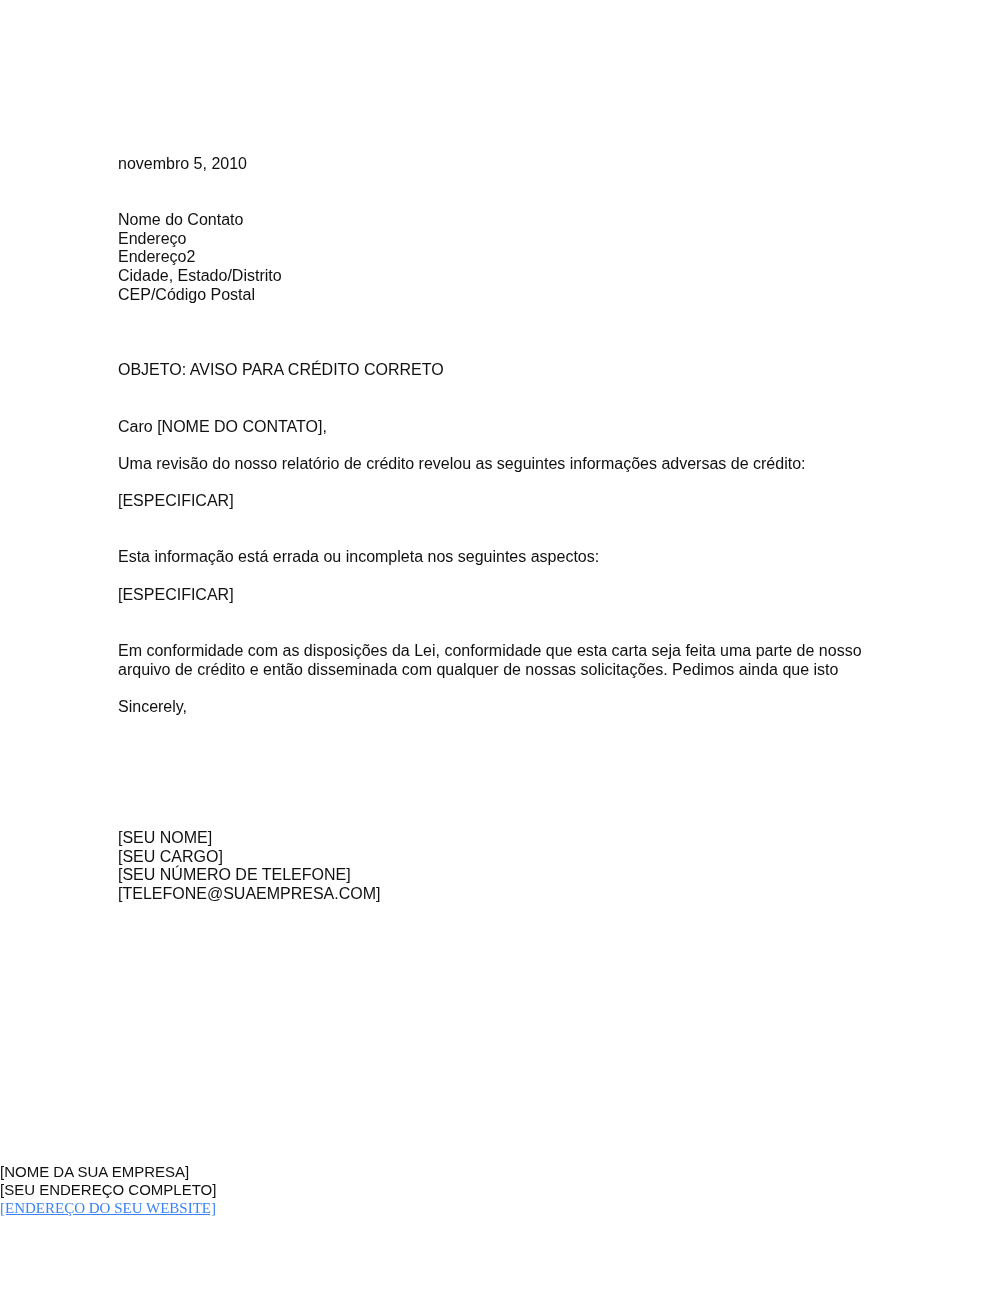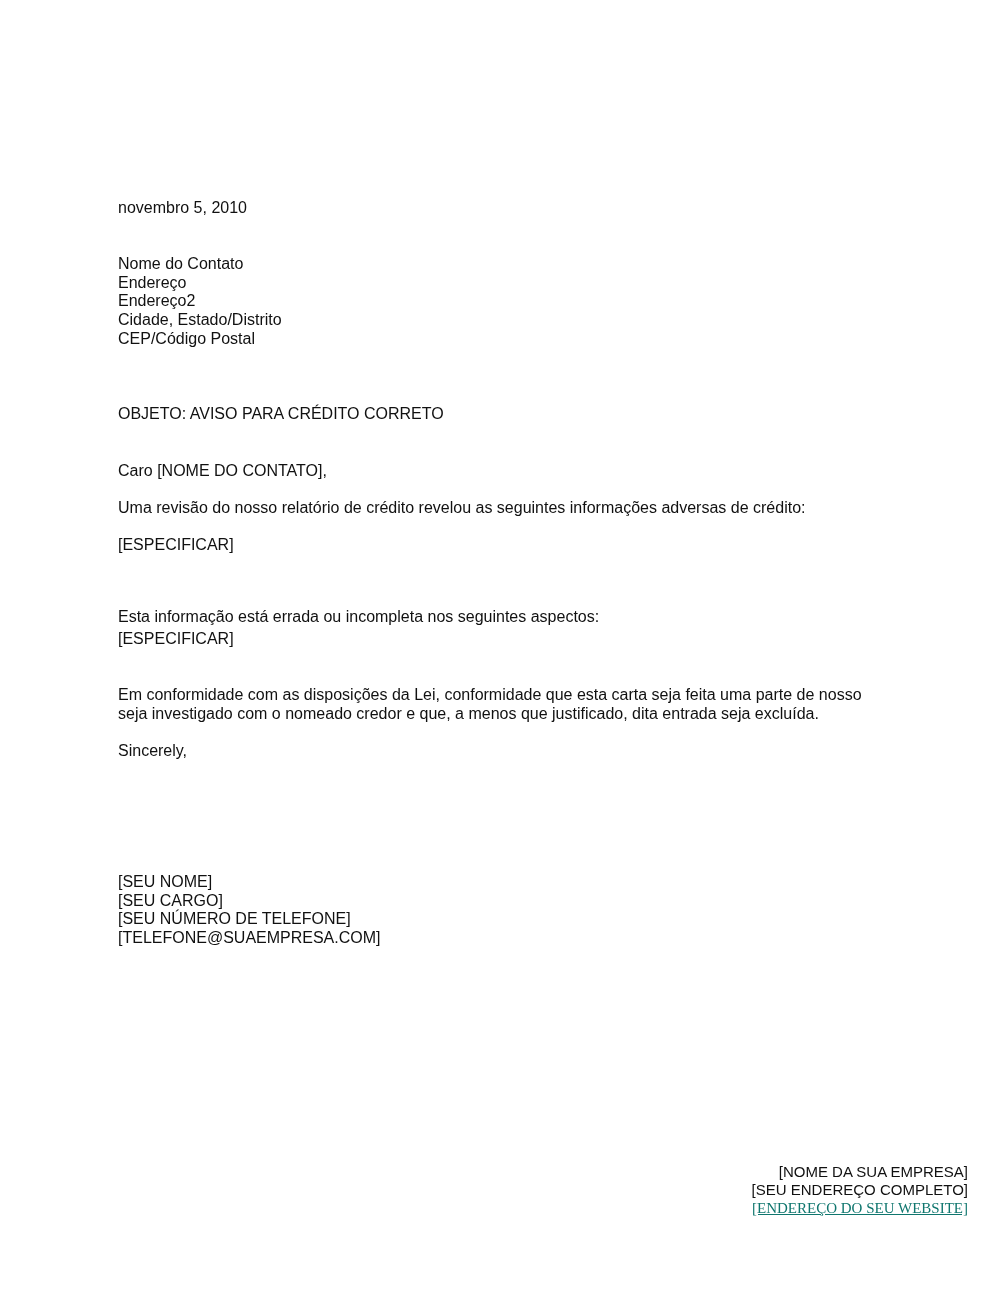--- a/index.html
+++ b/index.html
@@ -1,46 +1,46 @@
 <!DOCTYPE html>
 <html><head>
 <meta charset="utf-8">
 <style>
   html, body { margin: 0; padding: 0; background: #ffffff; }
   body { width: 1000px; height: 1290px; position: relative; overflow: hidden;
          font-family: "Liberation Sans", sans-serif; color: #111; font-size: 16px; }
-  .blk { position: absolute; left: 118px; line-height: 18.7px; white-space: nowrap; margin-top: 44px; }
+  .blk { position: absolute; left: 118px; line-height: 18.7px; white-space: nowrap; }
   .bold { font-weight: normal; }
-  .footer { position: absolute; left: 0; width: 968px; text-align: right; font-size: 15px; line-height: 18px; }
-  .footer a { color: #0f766e; font-family: "Liberation Serif", serif; text-decoration: underline; font-size: 15px; }
+  .footer { position: absolute; left: 0; width: 968px; text-align: left; font-size: 15px; line-height: 18px; }
+  .footer a { color: #3b82f6; font-family: "Liberation Serif", serif; text-decoration: underline; font-size: 15px; }
 </style>
 </head>
 <body>
 
 <div>
   <div class="blk" style="top:155px">novembro 5, 2010</div>
 
   <div class="blk" style="top:211px">
     <div>Nome do Contato</div>
     <div>Endereço</div>
     <div>Endereço2</div>
     <div>Cidade, Estado/Distrito</div>
     <div>CEP/Código Postal</div>
   </div>
 
   <div class="blk bold" style="top:361px">OBJETO: AVISO PARA CRÉDITO CORRETO</div>
   <div class="blk" style="top:418px">Caro [NOME DO CONTATO],</div>
   <div class="blk" style="top:455px">Uma revisão do nosso relatório de crédito revelou as seguintes informações adversas de crédito:</div>
   <div class="blk" style="top:492px">[ESPECIFICAR]</div>
-  <div class="blk" style="top:564px">Esta informação está errada ou incompleta nos seguintes aspectos:</div>
+  <div class="blk" style="top:548px">Esta informação está errada ou incompleta nos seguintes aspectos:</div>
   <div class="blk" style="top:586px">[ESPECIFICAR]</div>
 
   <div class="blk" style="top:642px">
     <div>Em conformidade com as disposições da Lei, conformidade que esta carta seja feita uma parte de nosso</div>
-    <div>seja investigado com o nomeado credor e que, a menos que justificado, dita entrada seja excluída.</div>
+    <div>arquivo de crédito e então disseminada com qualquer de nossas solicitações.  Pedimos ainda que isto</div>
   </div>
 
   <div class="blk" style="top:698px">Sincerely,</div>
 
   <div class="blk" style="top:829px">
     <div>[SEU NOME]</div>
     <div>[SEU CARGO]</div>
     <div>[SEU NÚMERO DE TELEFONE]</div>
     <div>[TELEFONE@SUAEMPRESA.COM]</div>
   </div>

